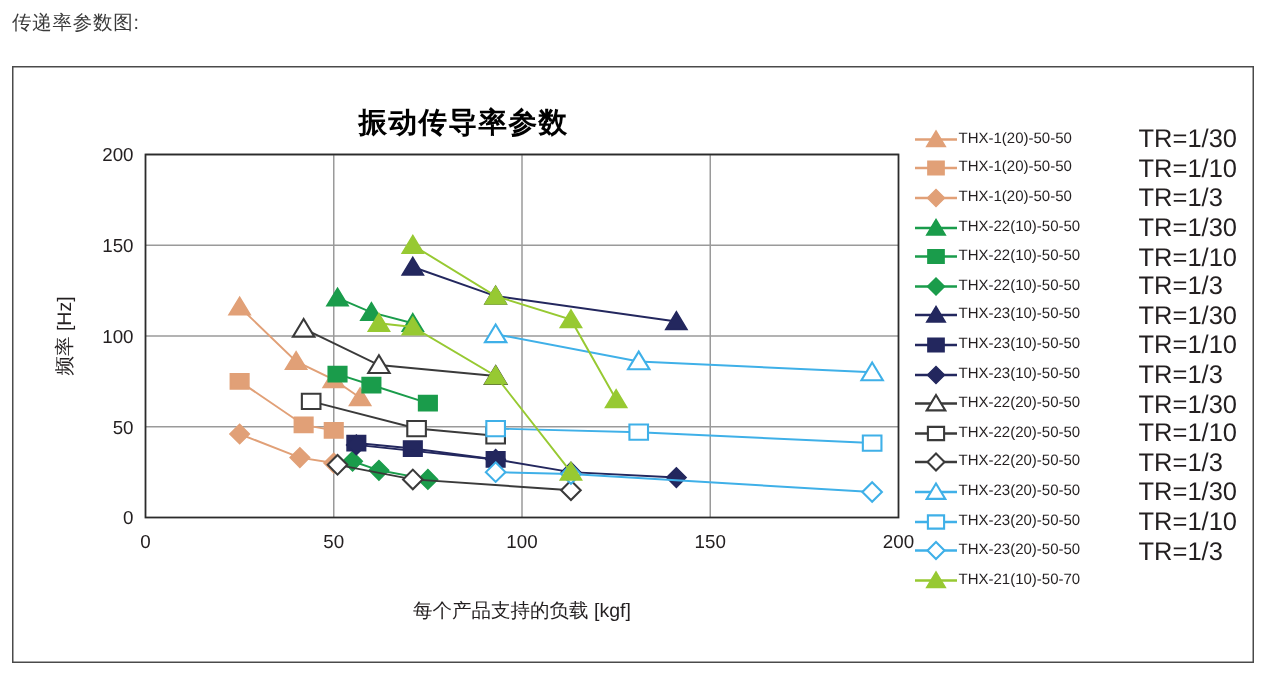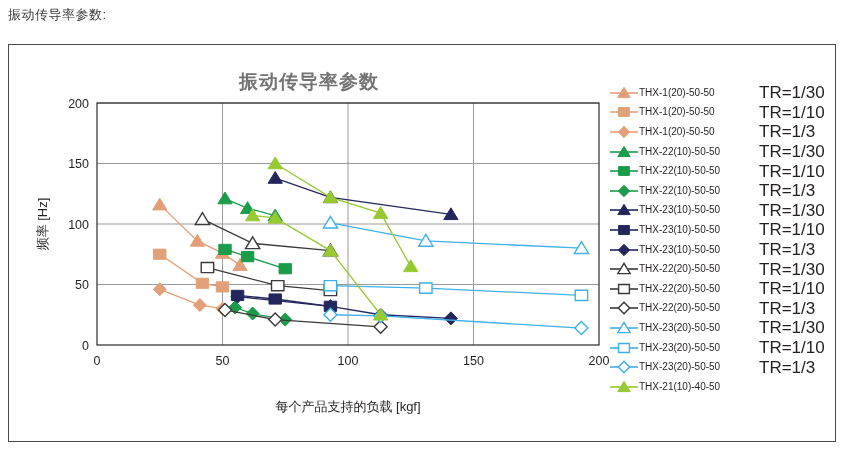--- a/index.html
+++ b/index.html
@@ -18,21 +18,21 @@
   #chart-card{
     position:absolute;left:8px;top:44px;
     width:828px;height:398px;
     border:1px solid #4a4a4a;
     background:#fff;
     box-sizing:border-box;
   }
   #chart-title{
     position:absolute;left:0;top:24px;width:600px;
     text-align:center;
-    font-size:19px;font-weight:bold;color:#737373;
+    font-size:19px;font-weight:bold;color:#000000;
     letter-spacing:1px;
   }
   
   #plot-wrap{position:absolute;left:0;top:0;width:828px;height:398px;}
   svg{display:block;}
   .gridline{stroke:#9a9a9a;stroke-width:1;}
   .frame{fill:none;stroke:#2b2b2b;stroke-width:1.2;}
   .tick-label{font-family:"Liberation Sans",sans-serif;font-size:12.5px;fill:#231f20;}
   .axis-title{font-family:"Liberation Sans",sans-serif;font-size:13px;fill:#231f20;}
   .series-line{fill:none;stroke-width:1.3;}
@@ -53,21 +53,21 @@
   .legend-sym svg{position:absolute;left:0;top:0;}
   .legend-name{
     flex:0 0 120px;
     font-size:10px;color:#231f20;letter-spacing:0px;
   }
   .legend-tr{font-size:17px;color:#231f20;}
 </style>
 </head>
 <body>
 
-<div id="caption">振动传导率参数:</div>
+<div id="caption">传递率参数图:</div>
 
 <div id="chart-card">
 
   <div id="chart-title">振动传导率参数</div>
 
   <div id="plot-wrap">
     <svg id="plot-svg" width="828" height="398">
         <line x1="88" y1="239.5" x2="590" y2="239.5" class="gridline"></line>
         <line x1="88" y1="179" x2="590" y2="179" class="gridline"></line>
         <line x1="88" y1="118.5" x2="590" y2="118.5" class="gridline"></line>
@@ -348,18 +348,18 @@
         <span class="legend-name">THX-23(20)-50-50</span>
         <span class="legend-tr">TR=1/3</span>
       </div>
       <div class="legend-row">
         <span class="legend-sym">
           <svg width="30" height="16">
             <line x1="1" y1="8" x2="29" y2="8" stroke="#97C932" stroke-width="1.6"></line>
             <path d="M 15 2.329999999999999 L 21.21 12.59 L 8.79 12.59 Z" fill="#97C932" stroke="#97C932" stroke-width="1"></path>
           </svg>
         </span>
-        <span class="legend-name">THX-21(10)-40-50</span>
+        <span class="legend-name">THX-21(10)-50-70</span>
         <span class="legend-tr"></span>
       </div>
     </div>
 
 </div>
 
 </body></html>

